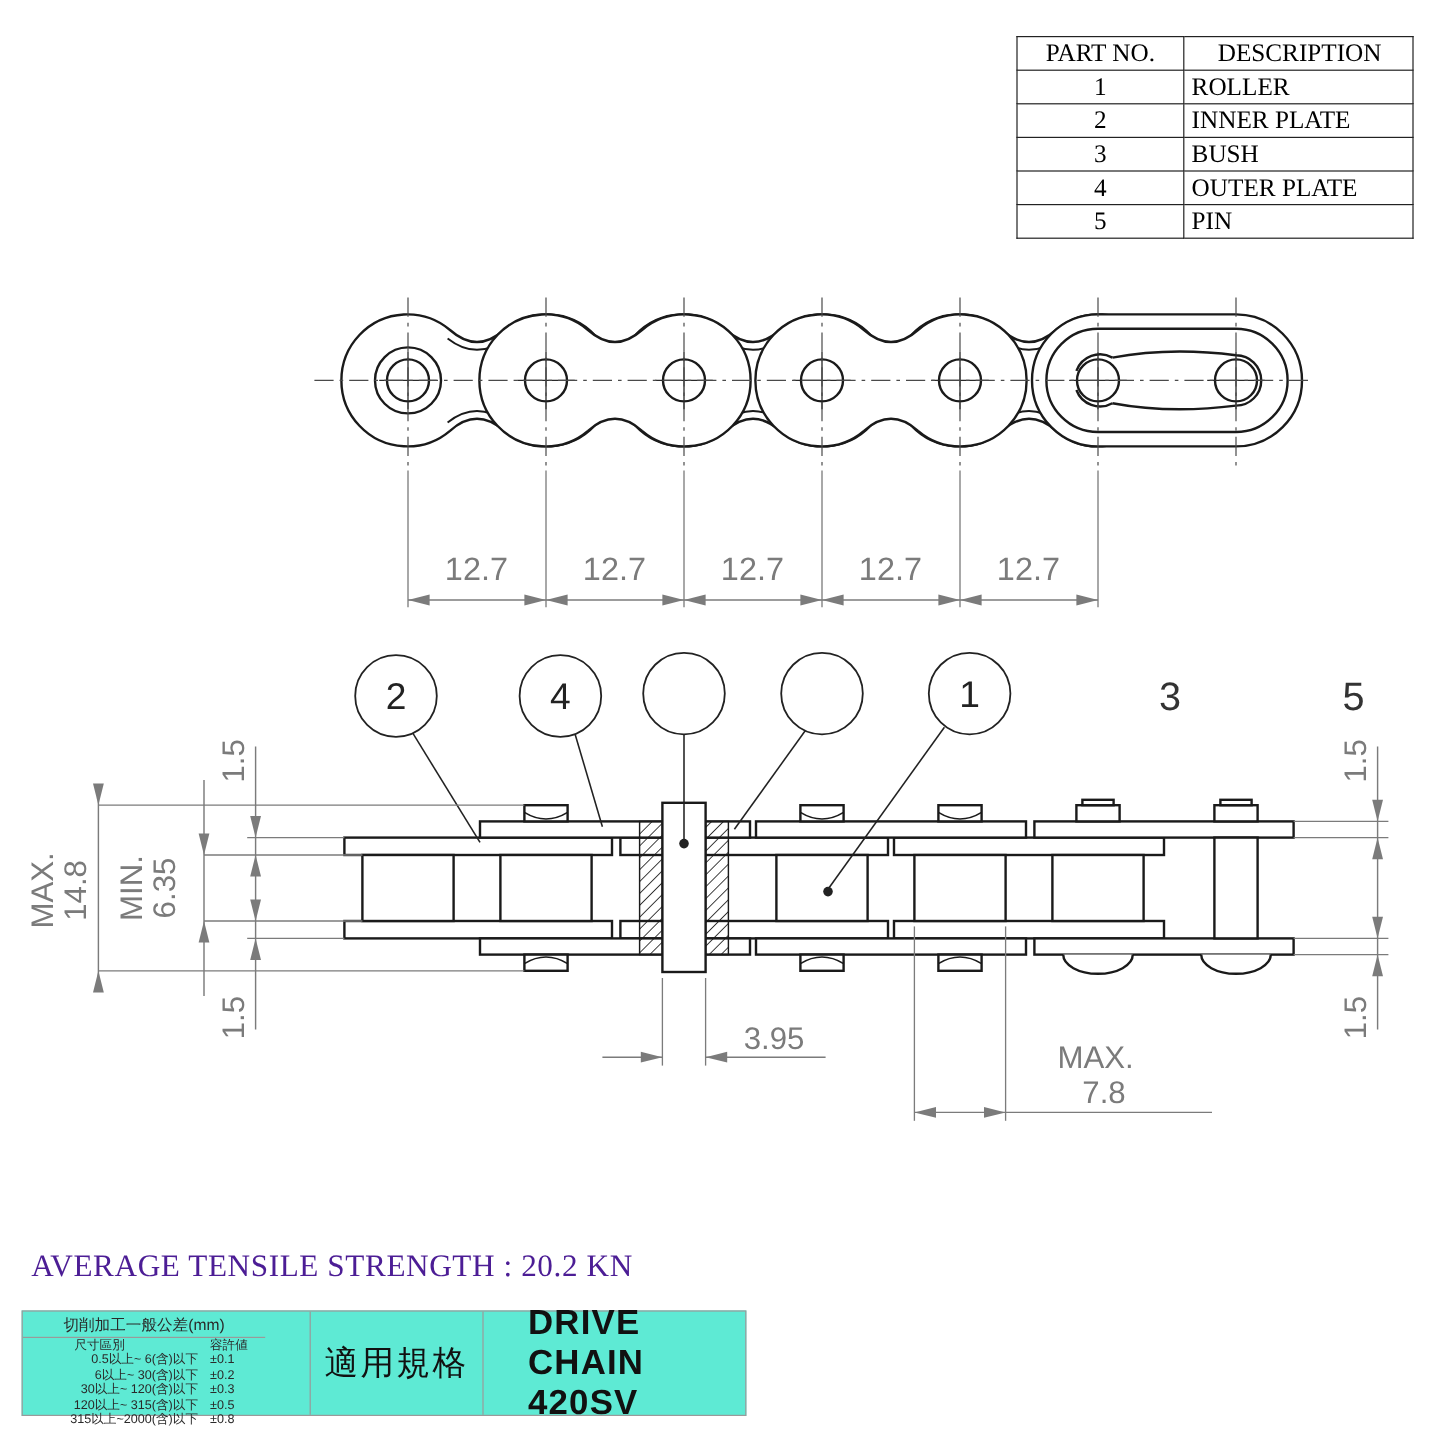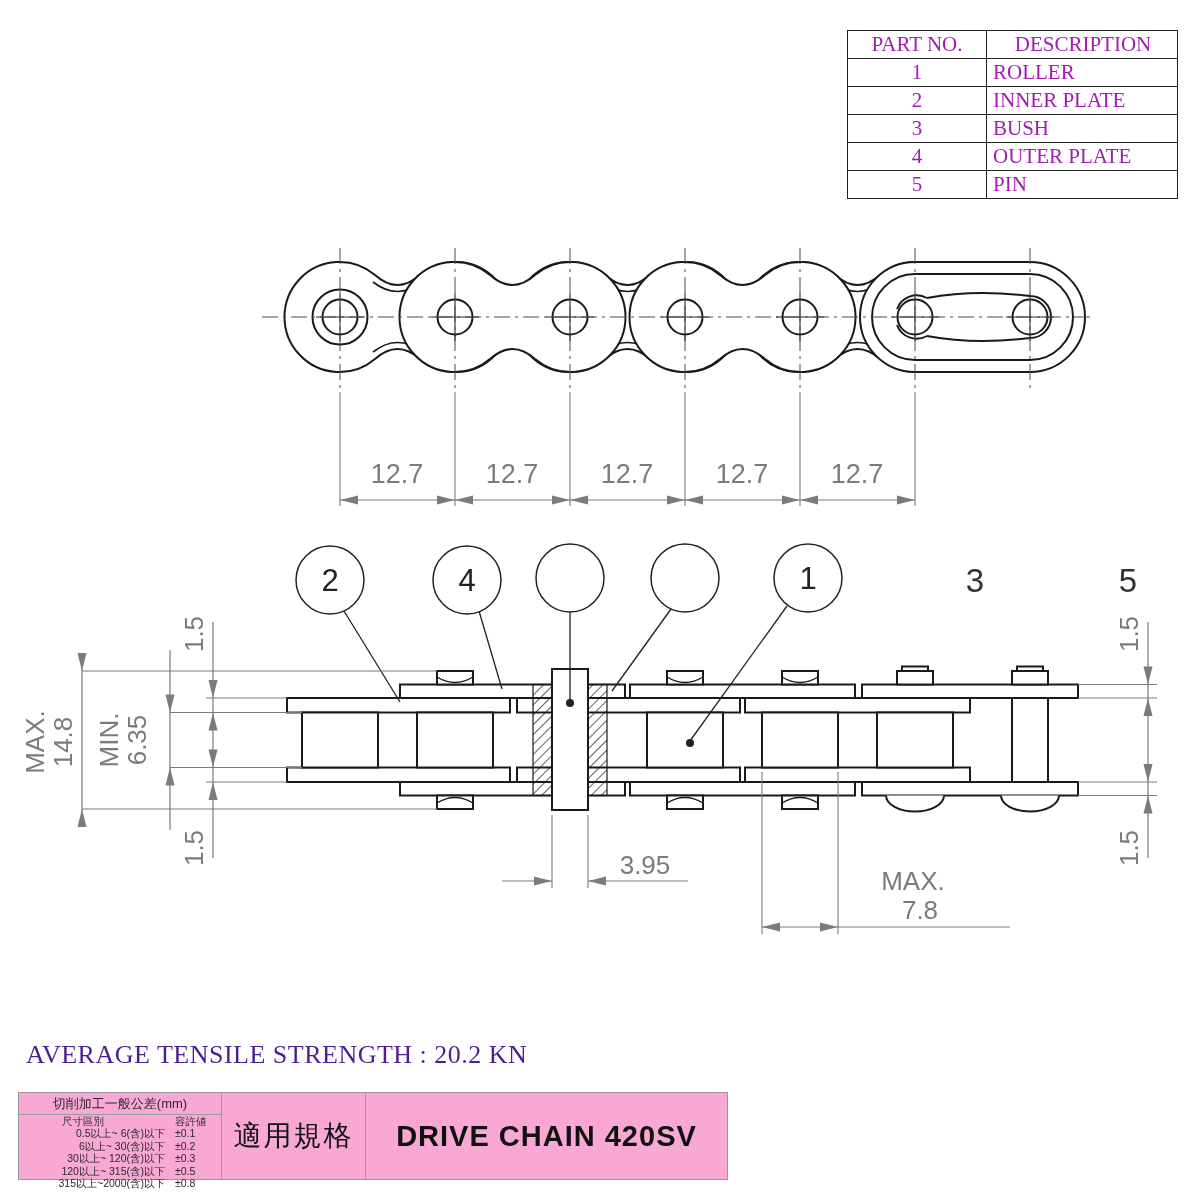--- a/index.html
+++ b/index.html
@@ -2,30 +2,30 @@
 <html><head>
 <meta charset="utf-8">
 <style>
   html,body{margin:0;padding:0;background:#fff;}
   #canvas{position:relative;width:1200px;height:1200px;background:#ffffff;overflow:hidden;
           font-family:"Liberation Sans",sans-serif;}
   svg{position:absolute;left:0;top:0;}
 
   
   #parts-table{position:absolute;left:847px;top:30px;width:331px;border-collapse:collapse;
-               font-family:"Liberation Serif",serif;font-size:21px;color:#a21caf;}
+               font-family:"Liberation Serif",serif;font-size:21px;color:#000000;}
   #parts-table td{border:1.6px solid #222;height:27px;padding:0 4px;background:#fff;}
   #parts-table td.pn{width:130px;text-align:center;}
   #parts-table td.ds{text-align:left;padding-left:6px;}
 
   
   #tensile{position:absolute;left:26px;top:1040px;font-family:"Liberation Serif",serif;
            font-size:26px;color:#4c1d95;letter-spacing:.5px;white-space:nowrap;}
-  #footer-table{position:absolute;left:18px;top:1092px;width:710px;height:88px;display:flex;
-                border:1px solid #9a9a9a;box-sizing:border-box;background:#f9a8d4;color:#2a2a2a;}
+  #footer-table{position:absolute;left:18px;top:1092px;width:604px;height:88px;display:flex;
+                border:1px solid #9a9a9a;box-sizing:border-box;background:#5eead4;color:#2a2a2a;gap:37px;}
   #tol-cell{width:202px;box-sizing:border-box;display:flex;flex-direction:column;}
   #tol-title{height:21px;border-bottom:1px solid #9a9a9a;text-align:center;font-size:13px;
              line-height:21px;white-space:nowrap;}
   #tol-sub,#tol-cell .trow{display:flex;font-size:10.5px;line-height:12.4px;white-space:nowrap;}
   #tol-sub .tl,.trow .tl{flex:1;text-align:right;padding-right:10px;}
   #tol-sub .tv,.trow .tv{width:46px;text-align:left;}
   #tol-sub .tl{text-align:center;padding-right:28px;}
   #std-label-cell{width:145px;box-sizing:border-box;border-left:1px solid #9a9a9a;
                   border-right:1px solid #9a9a9a;display:flex;align-items:center;justify-content:center;
                   font-size:28px;letter-spacing:2px;color:#111;}

